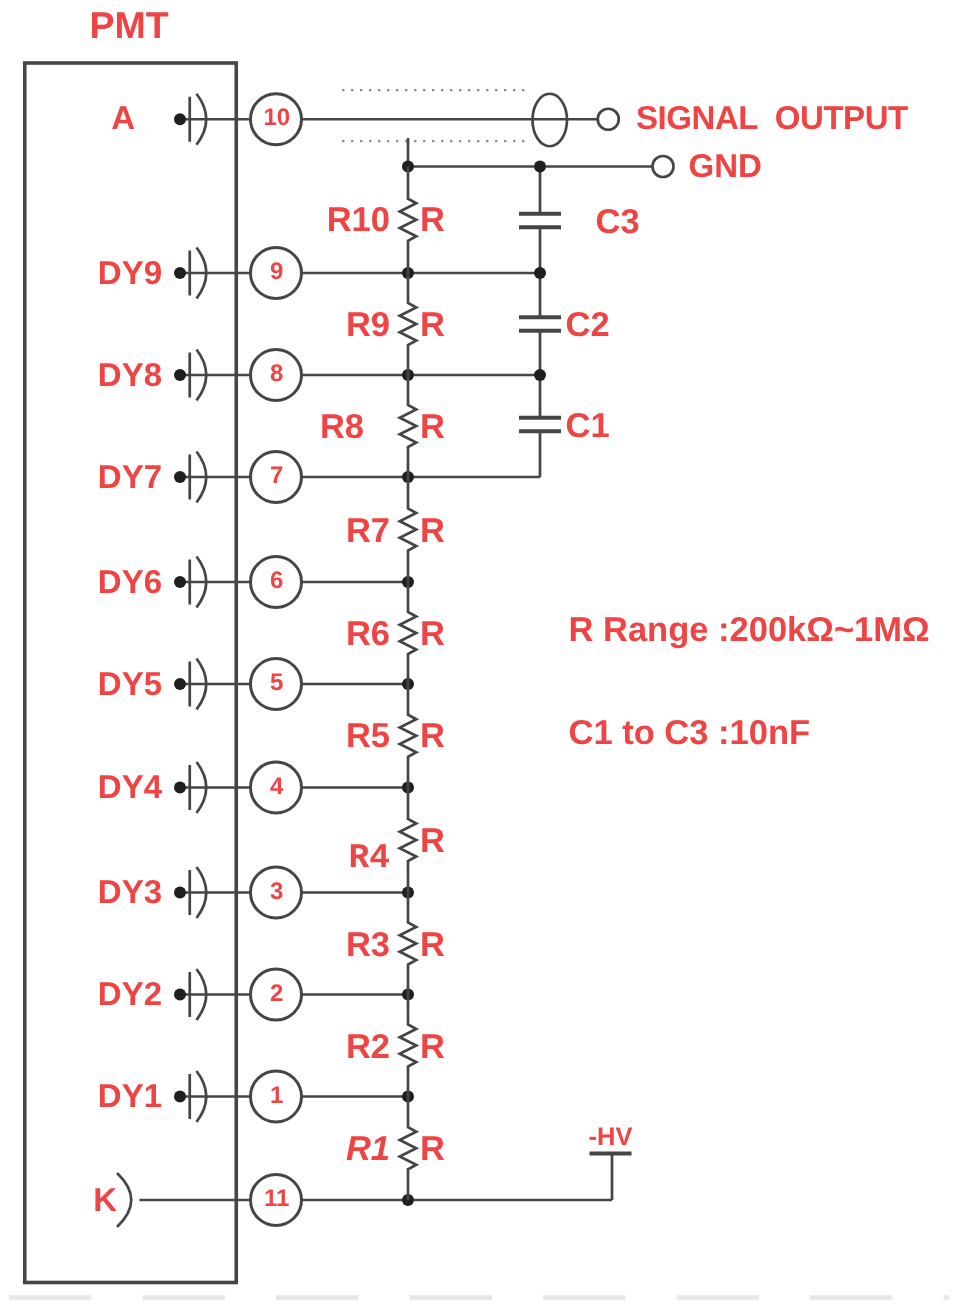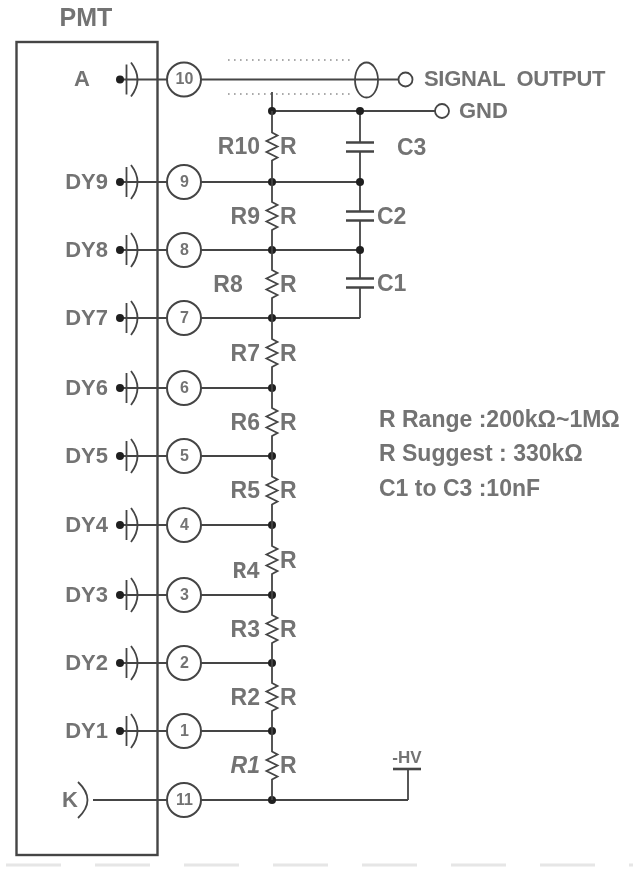--- a/index.html
+++ b/index.html
@@ -1,18 +1,18 @@
 <!DOCTYPE html>
 <html><head>
 <meta charset="utf-8">
 <style>
   html,body{margin:0;padding:0;background:#ffffff;}
   .stage{
     position:relative;width:639px;height:869px;background:#fff;
-    font-family:"Liberation Sans",sans-serif;color:#737373;overflow:hidden;
+    font-family:"Liberation Sans",sans-serif;color:#ef4444;overflow:hidden;
   }
   .stage svg{position:absolute;left:0;top:0;}
   .lbl{position:absolute;font-weight:700;white-space:pre;font-size:22px;height:28px;line-height:28px;}
   .el{text-align:right;}
   .pin{text-align:center;font-size:16px;height:26px;line-height:26px;}
   .rname{text-align:right;font-size:23px;}
   .rval{text-align:left;font-size:23px;}
   .cap{font-size:23px;}
   .note{font-size:23px;height:30px;line-height:30px;margin-top:17px;}
   .title{font-size:25px;text-align:center;}
@@ -199,16 +199,15 @@
 
   <div class="lbl cap" style="left:377px;top:133px;width:50px;margin-left:20px;">C3</div>
   <div class="lbl cap" style="left:377px;top:202px;width:50px;">C2</div>
   <div class="lbl cap" style="left:377px;top:269px;width:50px;">C1</div>
 
   <div class="lbl sig" style="left:424px;top:65px;">SIGNAL  OUTPUT</div>
   <div class="lbl" style="left:459px;top:97px;">GND</div>
   <div class="lbl hv" style="left:389px;top:748px;width:36px;">-HV</div>
 
   <div class="lbl note" style="left:379px;top:387px;">R Range :200kΩ~1MΩ</div>
-  <div class="lbl note" style="left:379px;top:421px;">R Suggest : 330kΩ</div>
   <div class="lbl note" style="left:379px;top:456px;">C1 to C3 :10nF</div>
 
 </div>
 
 </body></html>

